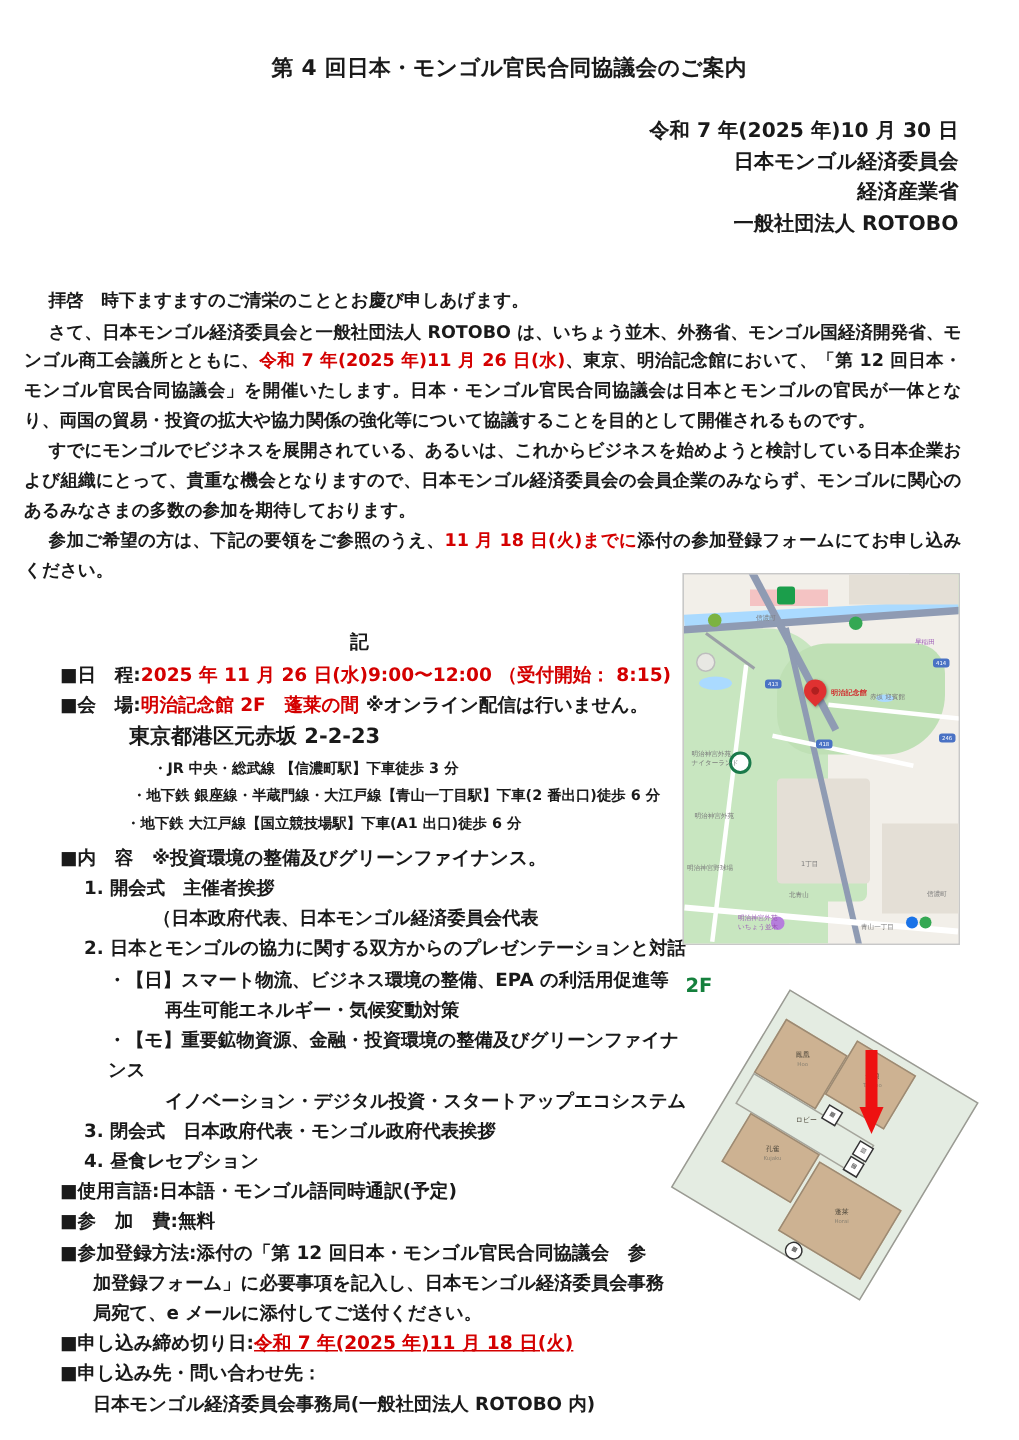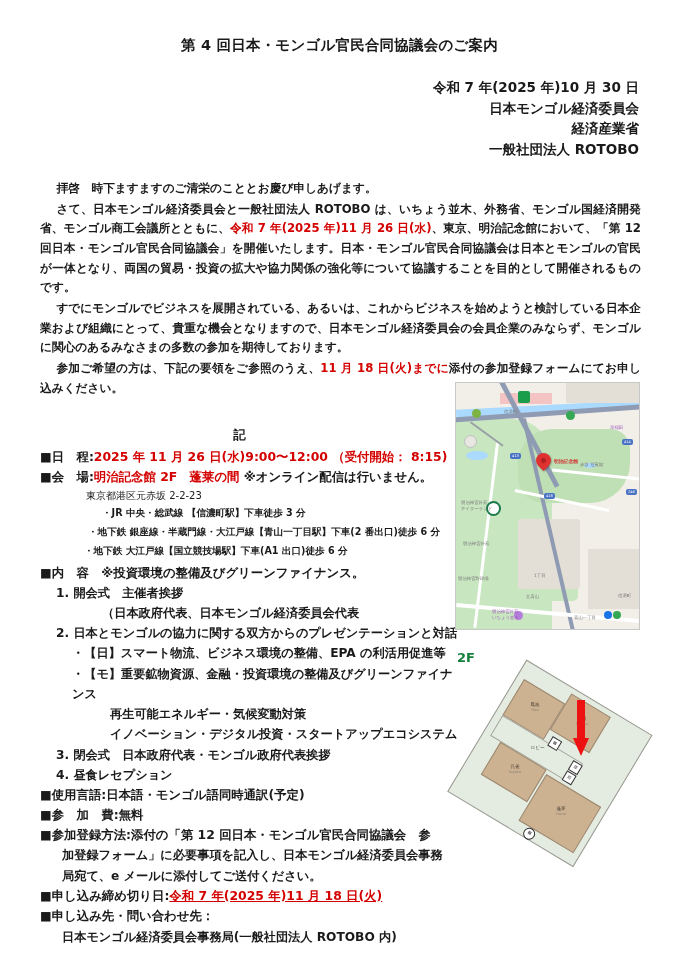--- a/index.html
+++ b/index.html
@@ -14,41 +14,41 @@
   .doc-title{
     text-align:center;font-size:14.5px;font-weight:700;letter-spacing:.2px;
     padding-top:36px;
   }
   .meta{
     margin-top:22px;padding-right:40px;text-align:right;
     font-size:13.5px;font-weight:700;line-height:1.52;
   }
   .meta div{white-space:nowrap;}
 
-  .body-block{margin-top:20px;padding:0 38px 0 40px;}
+  .body-block{margin-top:32px;padding:0 38px 0 16px;}
   .para{
     font-size:11.7px;line-height:1.68;text-align:justify;
     text-justify:inter-ideograph;font-weight:600;
     text-indent:1.4em;margin:0 0 1px 0;
   }
   .closing{
     text-align:right;font-size:12px;font-weight:700;
     margin-top:10px;padding-right:26px;
   }
   .ki{
     text-align:center;font-size:12.5px;font-weight:700;margin-top:2px;
     padding-right:200px;
   }
   .red-u{color:#d40000;text-decoration-thickness:1px;}
   .red-u2{color:#d40000;text-decoration:underline;font-weight:700;}
 
   
   .details{padding:0 0 0 40px;margin-top:3px;width:420px;}
   .row{font-size:12.4px;font-weight:700;line-height:1.62;white-space:nowrap;}
-  .addr{font-size:10px;font-weight:400;margin-left:46px;line-height:1.7;}
+  .addr{font-size:14px;font-weight:700;margin-left:46px;line-height:1.7;}
   .access{font-size:9.6px;font-weight:600;line-height:1.95;margin-left:62px;white-space:nowrap;}
   .access.a2{margin-left:48px;}
   .access.a3{margin-left:44px;}
 
   .prog{font-size:12.2px;font-weight:700;line-height:1.66;}
   .ind1{margin-left:16px;}
   .ind2{margin-left:62px;}
   .ind3{margin-left:32px;}
   .ind4{margin-left:70px;}
   .ind-cont{margin-left:22px;}
@@ -153,22 +153,22 @@
     <div class="access">・JR 中央・総武線 【信濃町駅】下車徒歩 3 分</div>
     <div class="access a2">・地下鉄 銀座線・半蔵門線・大江戸線【青山一丁目駅】下車(2 番出口)徒歩 6 分</div>
     <div class="access a3">・地下鉄 大江戸線【国立競技場駅】下車(A1 出口)徒歩 6 分</div>
 
     <div class="row" style="margin-top:2px;"><span>■内　容</span>　<span>※投資環境の整備及びグリーンファイナンス。</span></div>
 
     <div class="prog ind1"><span>1.</span> <span>開会式　主催者挨拶</span></div>
     <div class="prog ind2">（日本政府代表、日本モンゴル経済委員会代表</div>
     <div class="prog ind1"><span>2.</span> <span>日本とモンゴルの協力に関する双方からのプレゼンテーションと対話</span></div>
     <div class="prog ind3">・【日】スマート物流、ビジネス環境の整備、EPA の利活用促進等</div>
+    <div class="prog ind4">再生可能エネルギー・気候変動対策</div>
     <div class="prog ind3">・【モ】重要鉱物資源、金融・投資環境の整備及びグリーンファイナンス</div>
-    <div class="prog ind4">再生可能エネルギー・気候変動対策</div>
     <div class="prog ind4">イノベーション・デジタル投資・スタートアップエコシステム</div>
     <div class="prog ind1"><span>3.</span> <span>閉会式　日本政府代表・モンゴル政府代表挨拶</span></div>
     <div class="prog ind1"><span>4.</span> <span>昼食レセプション</span></div>
 
     <div class="row"><span>■使用言語</span>:<span>日本語・モンゴル語同時通訳(予定)</span></div>
     <div class="row"><span>■参　加　費</span>:<span>無料</span></div>
 
     <div class="row"><span>■参加登録方法</span>:<span>添付の「第 12 回日本・モンゴル官民合同協議会　参</span></div>
     <div class="prog ind-cont">加登録フォーム」に必要事項を記入し、日本モンゴル経済委員会事務</div>
     <div class="prog ind-cont">局宛て、e メールに添付してご送付ください。</div>

